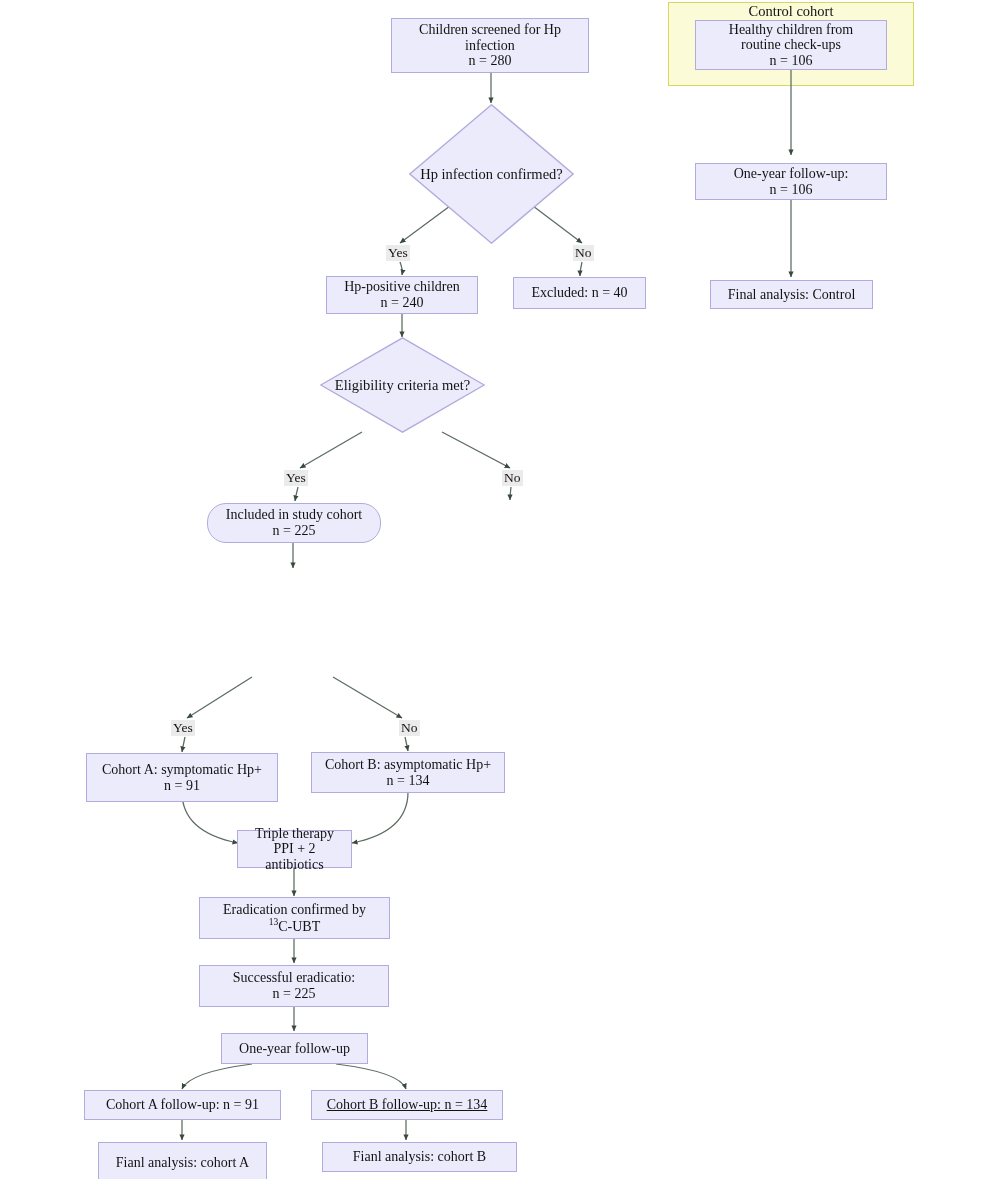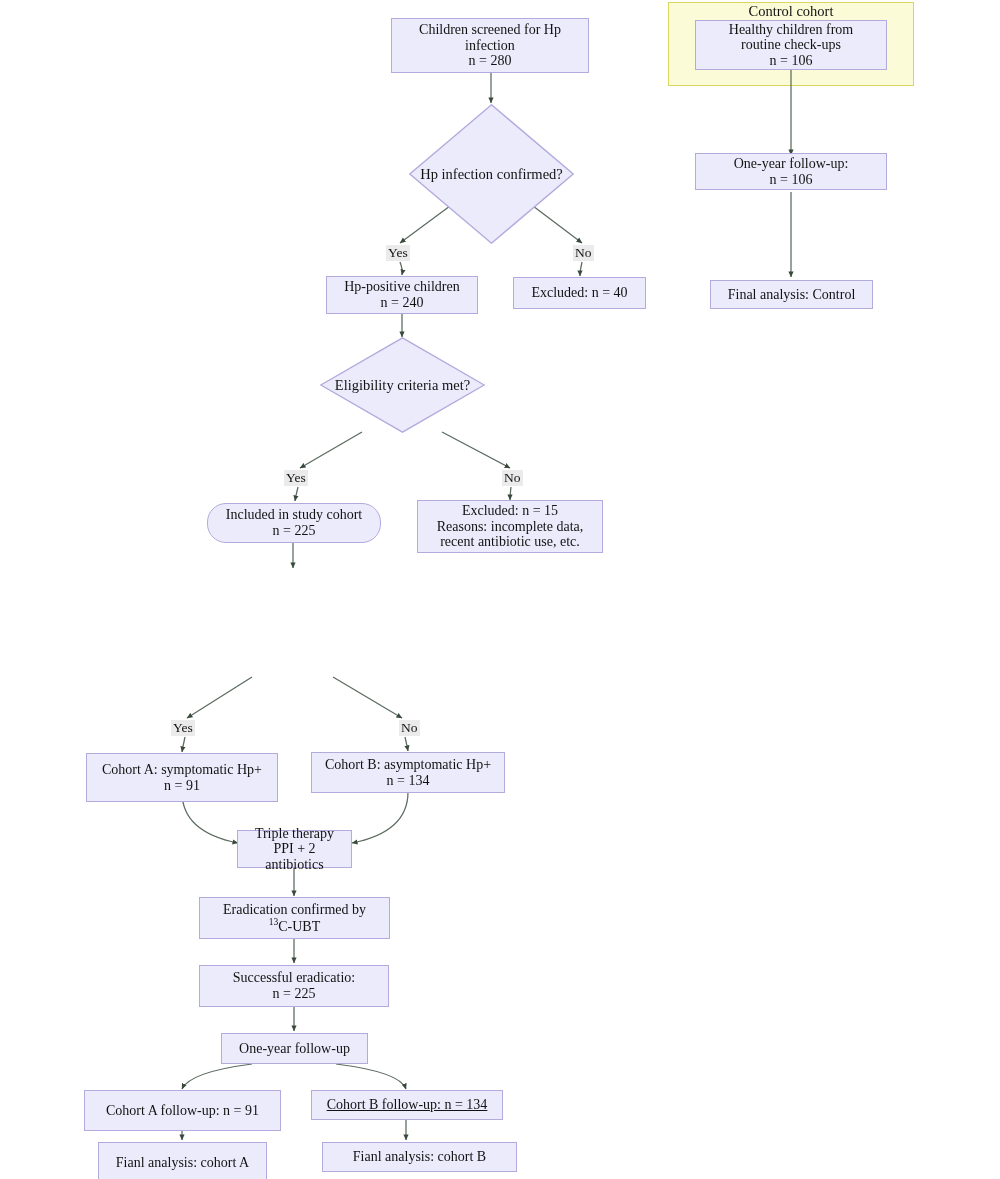--- a/index.html
+++ b/index.html
@@ -172,23 +172,20 @@
       <polygon points="82.5,0.8 164.2,48 82.5,95.2 0.8,48" fill="#ecebfb" stroke="#b3aadd" stroke-width="1.4"></polygon>
     </svg>
     <span class="dlabel">Eligibility criteria met?</span>
   </div>
 
   <div class="edge-label" style="left:284px; top:470px;">Yes</div>
   <div class="edge-label" style="left:502px; top:470px;">No</div>
 
   <div class="node" style="left:207px; top:503px; width:174px; height:40px;border-radius:19px;">Included in study cohort
 n = 225</div>
-  <div class="node" style="left:417px; top:500px; width:186px; height:53px;">Excluded: n = 15
-Reasons: incomplete data,
-recent antibiotic use, etc.</div>
 
 
   <div class="edge-label" style="left:171px; top:720px;">Yes</div>
   <div class="edge-label" style="left:399px; top:720px;">No</div>
 
   <div class="node" style="left:86px; top:753px; width:192px; height:49px;">Cohort A: symptomatic Hp+
 n = 91</div>
   <div class="node" style="left:311px; top:752px; width:194px; height:41px;">Cohort B: asymptomatic Hp+
 n = 134</div>
 
@@ -198,26 +195,26 @@
   <div class="node" style="left:199px; top:897px; width:191px; height:42px; flex-direction:column; gap:1px;">
     <span>Eradication confirmed by</span>
     <span><span class="sup">13</span><span>C-UBT</span></span>
   </div>
 
   <div class="node" style="left:199px; top:965px; width:190px; height:42px;">Successful eradicatio:
 n = 225</div>
 
   <div class="node" style="left:221px; top:1033px; width:147px; height:31px;">One-year follow-up</div>
 
-  <div class="node" style="left:84px; top:1090px; width:197px; height:41px;text-align:right;">Cohort A follow-up: n = 91</div>
+  <div class="node" style="left:84px; top:1090px; width:197px; height:30px;text-align:right;">Cohort A follow-up: n = 91</div>
   <div class="node" style="left:311px; top:1090px; width:192px; height:30px;text-decoration:underline;">Cohort B follow-up: n = 134</div>
 
   <div class="node" style="left:98px; top:1142px; width:169px; height:41px;text-align:center;">Fianl analysis: cohort A</div>
   <div class="node" style="left:322px; top:1142px; width:195px; height:30px;">Fianl analysis: cohort B</div>
 
   <div class="node" style="left:695px; top:20px; width:192px; height:50px;">Healthy children from
 routine check-ups
 n = 106</div>
-  <div class="node" style="left:695px; top:153px; width:192px; height:37px;">One-year follow-up:
+  <div class="node" style="left:695px; top:163px; width:192px; height:37px;">One-year follow-up:
 n = 106</div>
   <div class="node" style="left:710px; top:280px; width:163px; height:29px;">Final analysis: Control</div>
 
 </div>
 
 </body></html>

